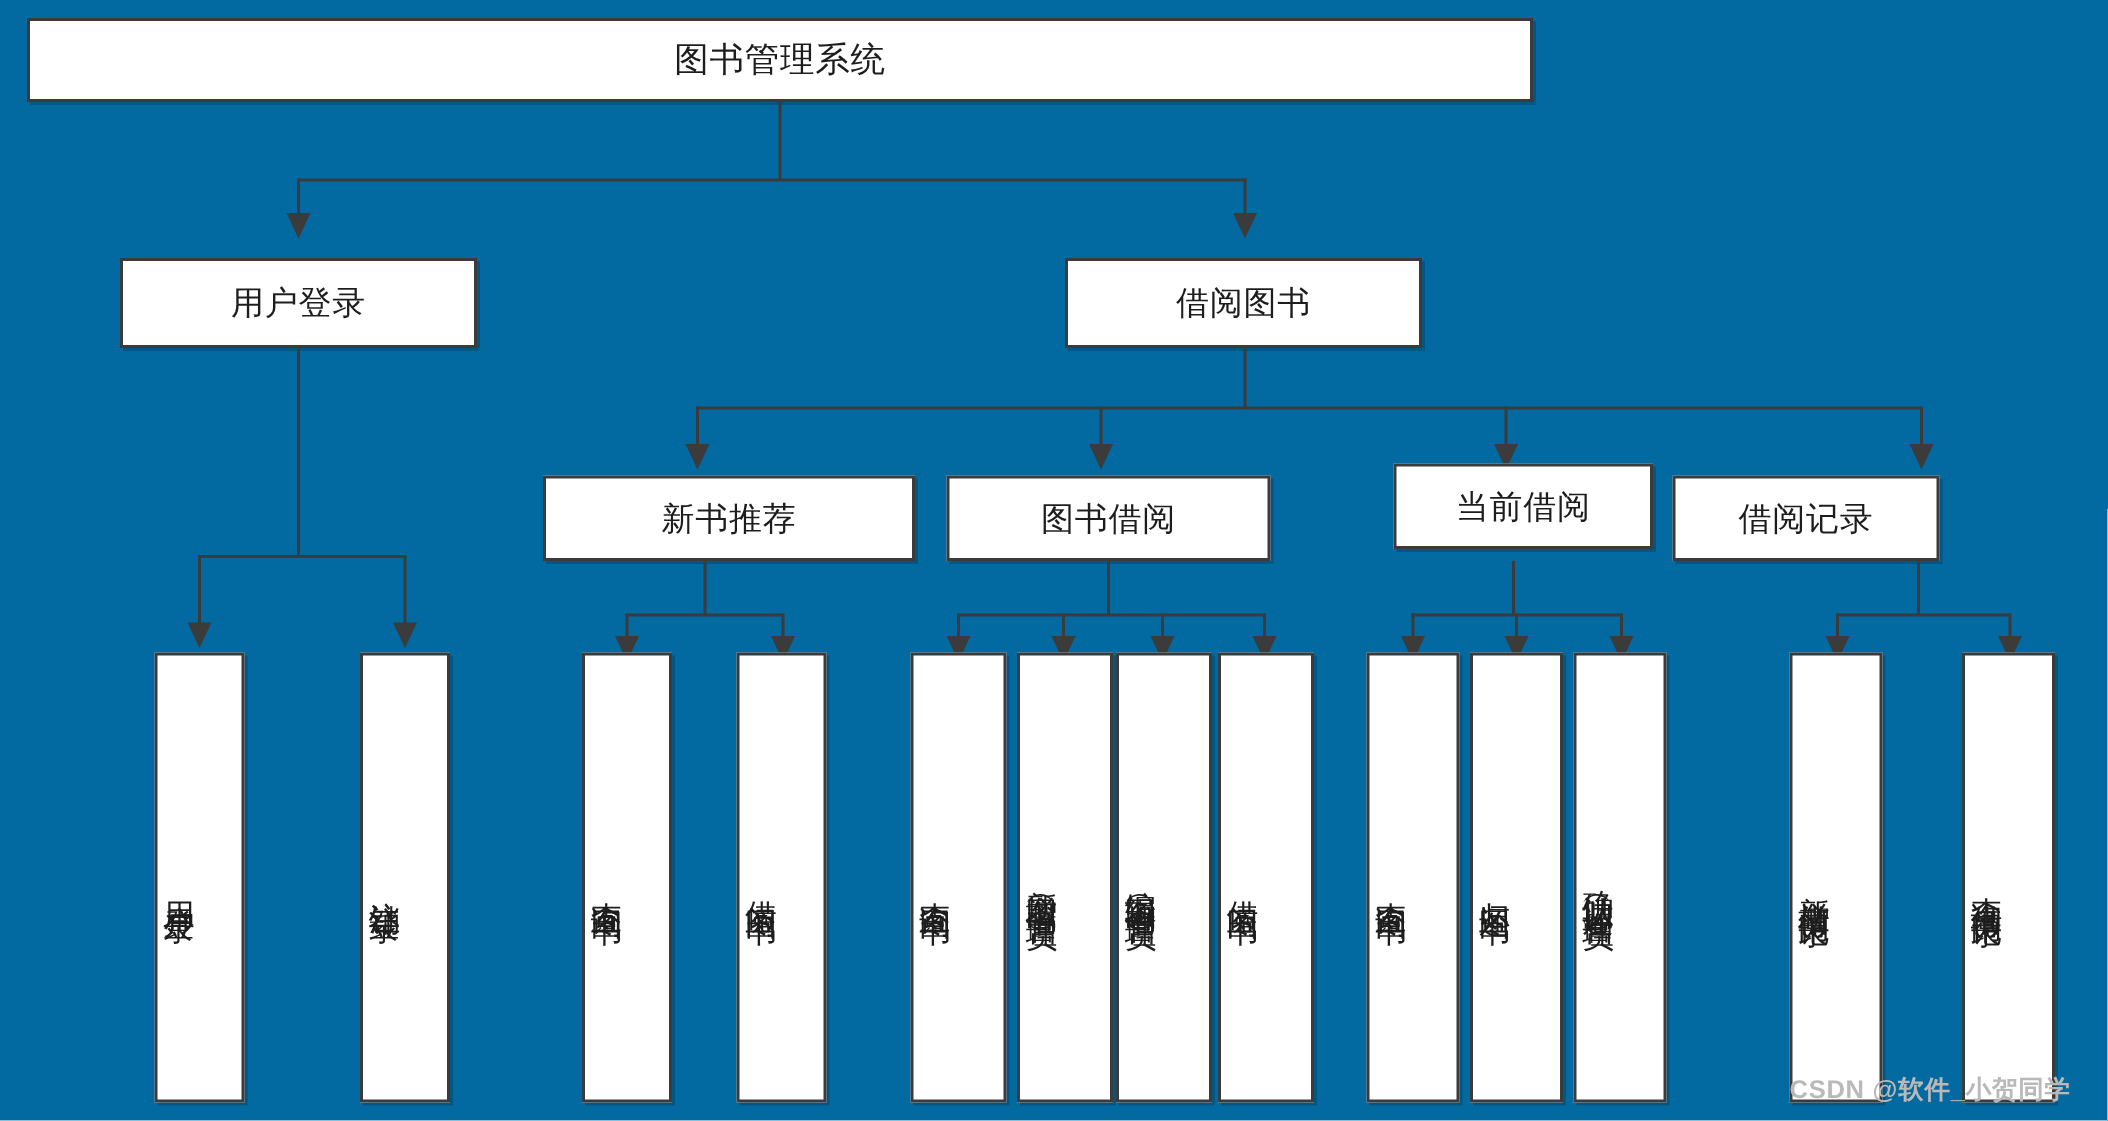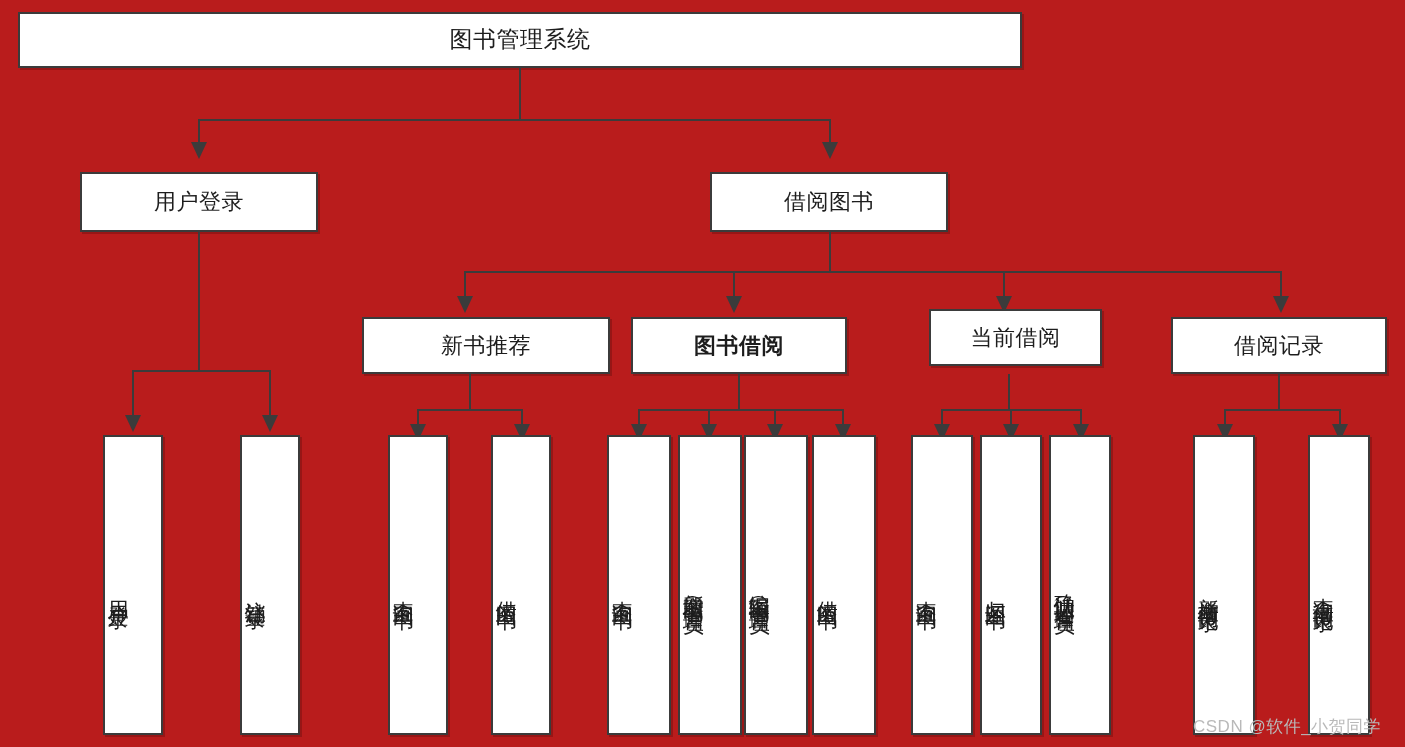--- a/index.html
+++ b/index.html
@@ -7,21 +7,21 @@
     padding: 0;
     background: #ffffff;
   }
   body {
     font-family: "Liberation Sans", "DejaVu Sans", sans-serif;
   }
   #canvas {
     position: relative;
     width: 1405px;
     height: 747px;
-    background: #b91c1c;
+    background: #0369a1;
     overflow: hidden;
   }
   .node {
     position: absolute;
     box-sizing: border-box;
     border: 2px solid #3b3b3b;
     background: #ffffff;
     display: flex;
     align-items: center;
     justify-content: center;
@@ -122,27 +122,27 @@
   <div class="vline" style="left:733px; top:271px; height:26px;"></div>
   <div class="arrow" style="left:726px; top:296px;"></div>
   <div class="vline" style="left:1003px; top:271px; height:26px;"></div>
   <div class="arrow" style="left:996px; top:296px;"></div>
   <div class="vline" style="left:1280px; top:271px; height:26px;"></div>
   <div class="arrow" style="left:1273px; top:296px;"></div>
 
   <div class="node horiz" style="left:362px; top:317px; width:248px; height:57px;">
     <span class="label">新书推荐</span>
   </div>
-  <div class="node horiz" style="left:631px; top:317px; width:216px; height:57px;font-weight:bold;">
+  <div class="node horiz" style="left:631px; top:317px; width:216px; height:57px;">
     <span class="label">图书借阅</span>
   </div>
   <div class="node horiz" style="left:901px; top:309px; width:173px; height:57px;margin-left:28px;">
     <span class="label">当前借阅</span>
   </div>
-  <div class="node horiz" style="left:1171px; top:317px; width:216px; height:57px;">
+  <div class="node horiz" style="left:1115px; top:317px; width:178px; height:57px;">
     <span class="label">借阅记录</span>
   </div>
 
   <div class="vline" style="left:469px; top:374px; height:36px;"></div>
   <div class="hline" style="left:417px; top:409px; width:105px;"></div>
   <div class="vline" style="left:417px; top:409px; height:16px;"></div>
   <div class="arrow" style="left:410px; top:424px;"></div>
   <div class="vline" style="left:521px; top:409px; height:16px;"></div>
   <div class="arrow" style="left:514px; top:424px;"></div>
 
@@ -210,15 +210,15 @@
     <span class="label">确认归还（管理员）</span>
   </div>
 
   <div class="node vert" style="left:1193px; top:435px; width:62px; height:300px;">
     <span class="label">新增借阅记录</span>
   </div>
   <div class="node vert" style="left:1308px; top:435px; width:62px; height:300px;">
     <span class="label">查询借阅记录</span>
   </div>
 
-  <div class="watermark" style="left:1193px; top:715px;">CSDN @软件_小贺同学</div>
+  <div class="watermark" style="left:1193px; top:715px;font-weight:bold;">CSDN @软件_小贺同学</div>
 
 </div>
 
 </body></html>

